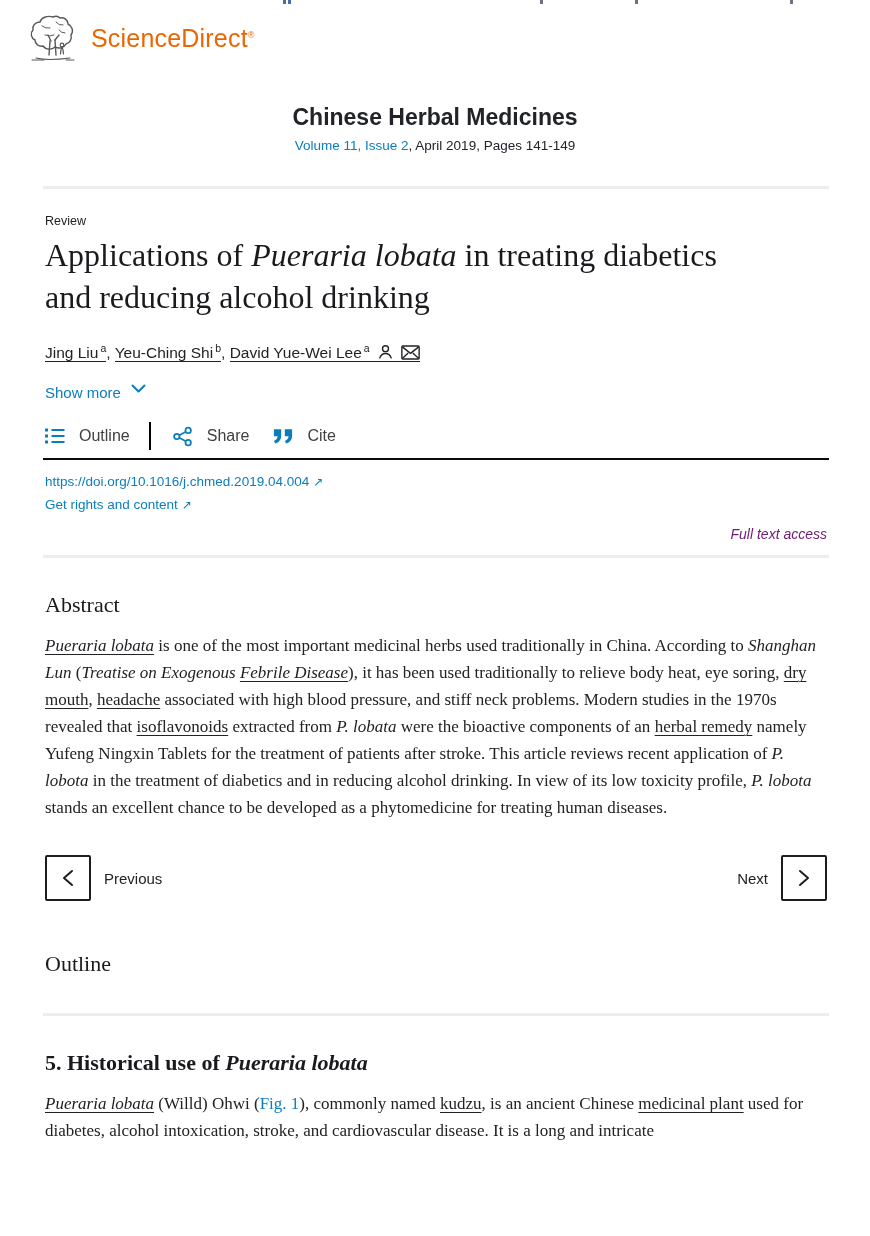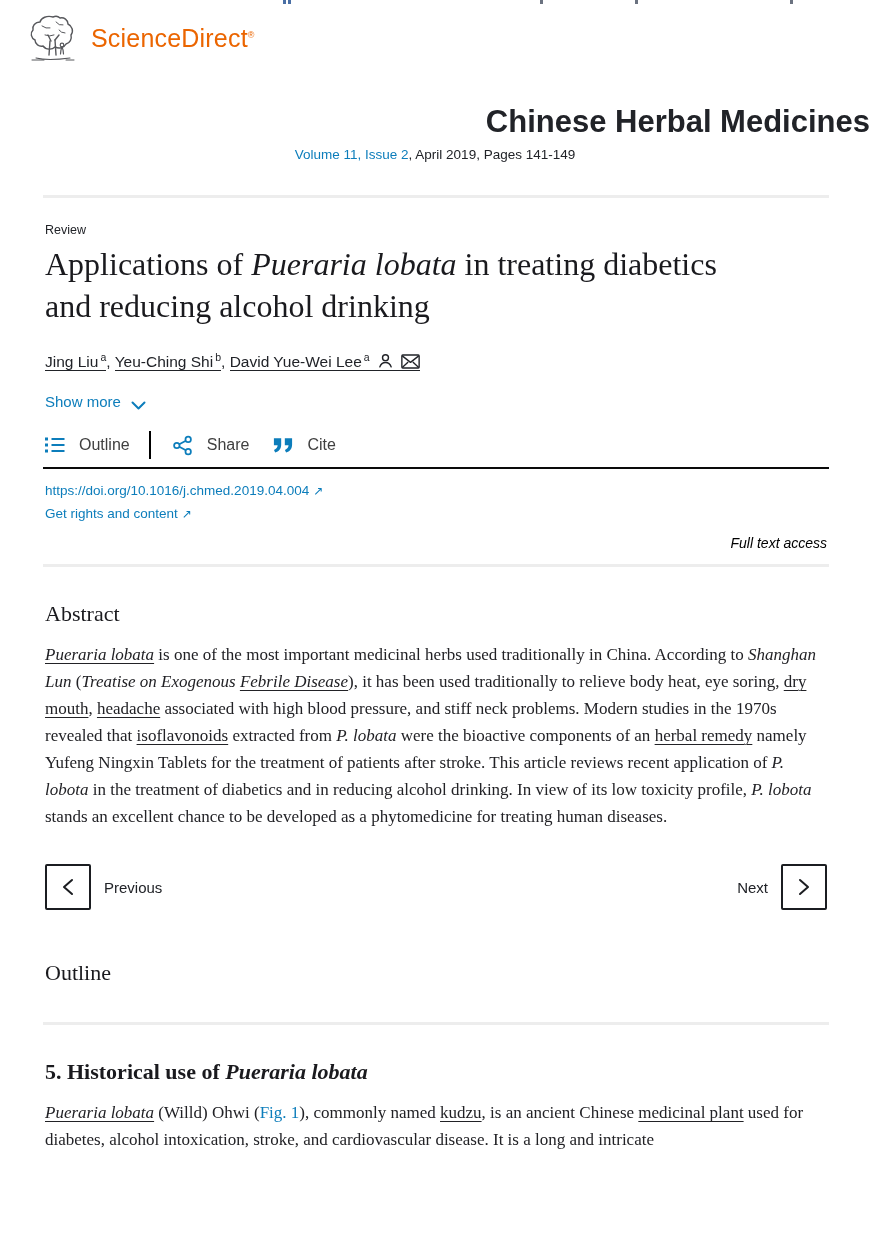--- a/index.html
+++ b/index.html
@@ -14,21 +14,21 @@
   .clip-mark.b { background:#4a6fa5; }
 
   
   .sd-header { display:flex; align-items:center; margin:9px 0 0 28px; height:48px; }
   .tree-logo { width:50px; height:48px; flex:0 0 auto; }
   .brand { font-size:25px; font-weight:500; color:#eb6500; margin-left:13px; letter-spacing:.2px; }
   .brand sup { font-size:9px; vertical-align:super; }
 
   
   .journal { text-align:center; margin-top:42px; }
-  .journal-title { font-size:31px; font-weight:700; color:#212328;text-align:right; }
+  .journal-title { font-size:23px; font-weight:700; color:#212328; }
   .journal-issue { margin-top:7px; font-size:13.5px; color:#212328; }
   a, .link { color:#0c7dbb; text-decoration:none; cursor:pointer; }
 
   .content { margin:0 43px 0 45px; position:relative; }
   .rule-light { height:3px; background:#ededed; border:none; margin:33px -2px 0 -2px; }
   .rule-dark  { height:2px; background:#0a0a0a; border:none; margin:7px -2px 0 -2px; }
 
   .doc-type { margin-top:25px; font-size:12.5px; color:#212328; }
   .art-title {
     margin-top:6px; max-width:700px;
@@ -36,31 +36,31 @@
     font-size:32px; line-height:42px; color:#1a1a1e;
   }
   .it { font-style:italic; }
   .ul { text-decoration:underline; text-underline-offset:3px; text-decoration-thickness:1px; }
 
   .authors { margin-top:24px; font-size:15.5px; color:#212328; }
   .author-link { border-bottom:1.5px solid #212328; padding-bottom:0; cursor:pointer; }
   .authors sup { font-size:10.5px; vertical-align:super; margin-left:2px; }
   .author-ico { vertical-align:-2px; margin-left:7px; }
 
-  .show-more { margin-top:22px; font-size:15px; color:#0c7dbb; display:flex; align-items:flex-end; gap:10px; cursor:pointer; width:max-content; }
+  .show-more { margin-top:22px; font-size:15px; color:#0c7dbb; display:flex; align-items:flex-start; gap:10px; cursor:pointer; width:max-content; }
 
   .toolbar { margin-top:20px; display:flex; align-items:center; height:30px; }
   .tb-item { display:flex; align-items:center; gap:14px; font-size:16px; color:#404040; cursor:pointer; }
   .tb-divider { width:2px; height:28px; background:#000; margin:0 21px 0 19px; }
   .tb-gap { width:24px; }
 
   .doi-row { margin-top:14px; font-size:13.5px; }
   .rights-row { margin-top:8px; font-size:13.5px; }
   .ext-arrow { font-size:12px; margin-left:4px; }
-  .access { margin-top:14px; text-align:right; font-size:14px; font-style:italic; color:#000000; }
+  .access { margin-top:14px; text-align:right; font-size:14px; font-style:italic; color:#701a75; }
 
   .serif-h { margin-top:34px; font-family:"Liberation Serif", serif; font-weight:400; font-size:22px; color:#1a1a1e; }
   .serif-p { margin-top:14px; font-family:"Liberation Serif", serif; font-size:17px; line-height:27px; color:#222226; }
   .term-link { color:inherit; }
 
   .prevnext { margin-top:34px; display:flex; justify-content:space-between; align-items:center; }
   .pn-group { display:flex; align-items:center; gap:13px; }
   .pn-btn { width:46px; height:46px; background:#fff; border:2px solid #1b1d21; border-radius:2px;
             display:flex; align-items:center; justify-content:center; cursor:pointer; }
   .pn-label { font-size:15px; color:#212328; }

